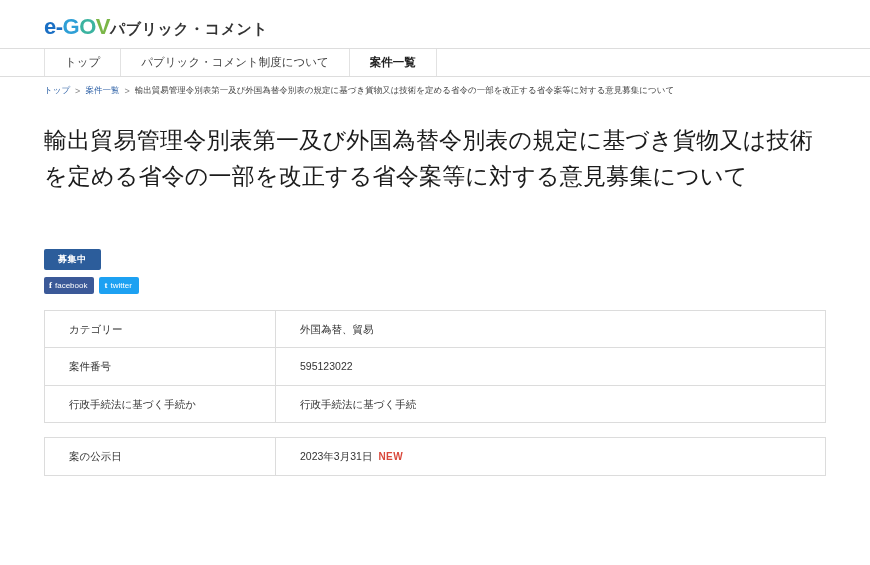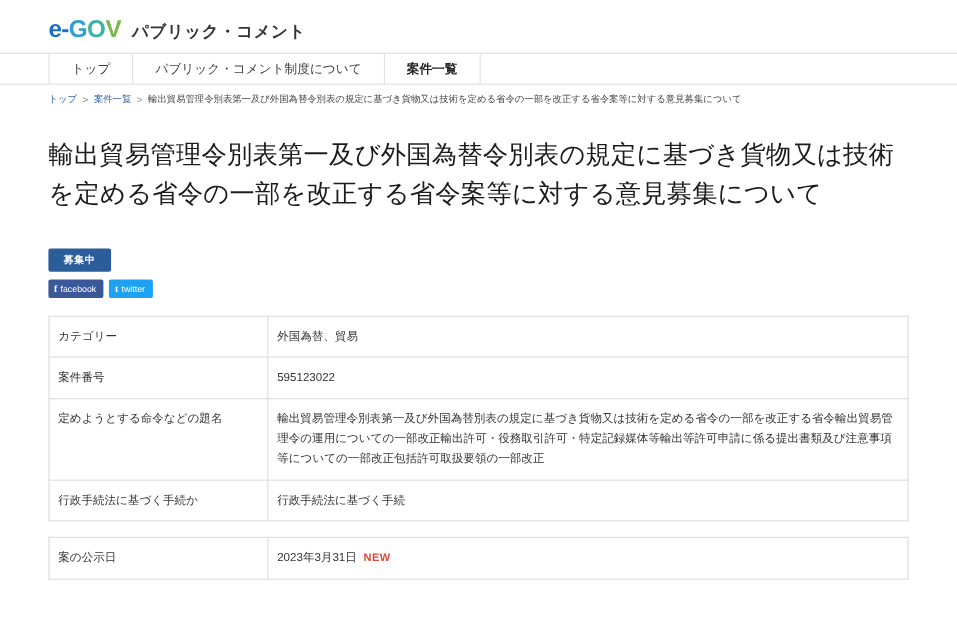--- a/index.html
+++ b/index.html
@@ -19,21 +19,20 @@
     width: 870px;
     height: 565px;
     background: #ffffff;
   }
 
   
   .site-header {
     padding: 14px 0 8px 44px;
     display: flex;
     align-items: baseline;
-    gap: 10px;
   }
   .logo {
     font-size: 22px;
     font-weight: bold;
     letter-spacing: -0.5px;
     white-space: nowrap;
   }
   .logo .e { color: #1a6fc4; }
   .logo .dash { color: #1a6fc4; }
   .logo .g { color: #2e9fd6; }
@@ -95,21 +94,21 @@
     font-size: 23px;
     font-weight: normal;
     line-height: 1.55;
     color: #1b1b1b;
     margin: 22px 0 0 0;
     letter-spacing: 0.2px;
   }
 
   
   .badge-row {
-    margin-top: 32px;
+    margin-top: 54px;
   }
   .status-badge {
     display: inline-block;
     background: #2c5d9b;
     color: #ffffff;
     font-size: 9px;
     font-weight: bold;
     padding: 4px 14px;
     border-radius: 2px;
     letter-spacing: 0.5px;
@@ -144,21 +143,21 @@
   
   table.detail {
     width: 100%;
     border-collapse: collapse;
     margin-top: 16px;
     table-layout: fixed;
   }
   table.detail.second { margin-top: 14px; }
   table.detail td {
     border: 1px solid #dcdcdc;
-    padding: 9px 8px;
+    padding: 9px 24px;
     font-size: 10.5px;
     line-height: 1.75;
     vertical-align: top;
     color: #333333;
   }
   table.detail td.label {
     width: 182px;
     background: #ffffff;
     white-space: nowrap;
   }
@@ -222,24 +221,20 @@
       <tbody>
         <tr>
           <td class="label">カテゴリー</td>
           <td class="value">外国為替、貿易</td>
         </tr>
         <tr>
           <td class="label">案件番号</td>
           <td class="value">595123022</td>
         </tr>
         <tr>
-          <td class="label">定めようとする命令などの題名</td>
-          <td class="value">輸出貿易管理令別表第一及び外国為替別表の規定に基づき貨物又は技術を定める省令の一部を改正する省令輸出貿易管理令の運用についての一部改正輸出許可・役務取引許可・特定記録媒体等輸出等許可申請に係る提出書類及び注意事項等についての一部改正包括許可取扱要領の一部改正</td>
-        </tr>
-        <tr>
           <td class="label">行政手続法に基づく手続か</td>
           <td class="value">行政手続法に基づく手続</td>
         </tr>
       </tbody>
     </table>
 
     <table class="detail second">
       <tbody>
         <tr>
           <td class="label">案の公示日</td>

